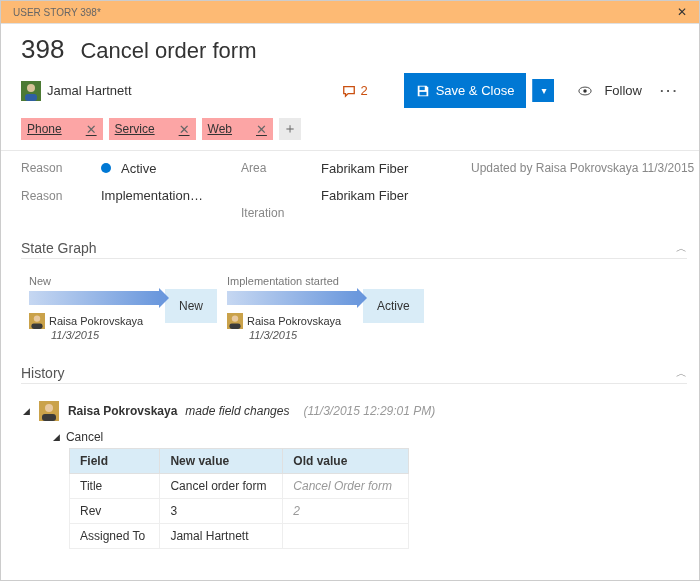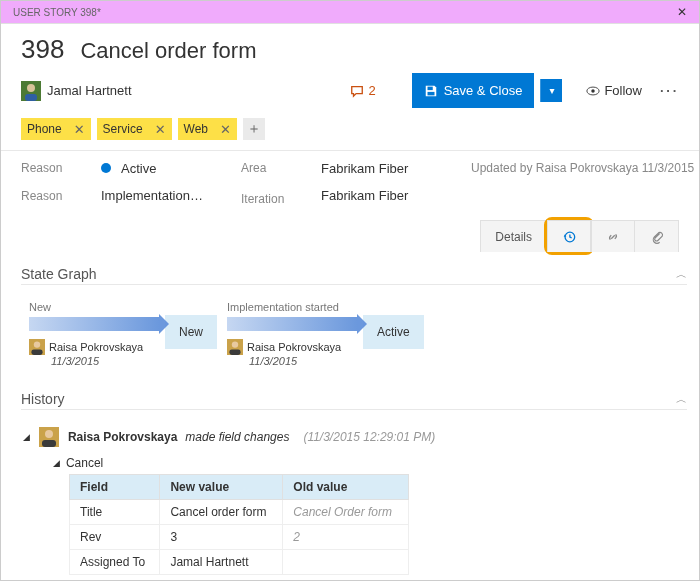--- a/index.html
+++ b/index.html
@@ -14,21 +14,21 @@
     position: relative;
   }
   .window {
     border: 1px solid #ccc;
     width: 700px;
     height: 581px;
     display: flex;
     flex-direction: column;
   }
   .hdr {
-    background: #f0abfc;
+    background: #fdba74;
     border-bottom: 1px solid #e0e0e0;
     font-size: 10px;
     color: #666;
     padding: 4px 12px;
     display: flex;
     justify-content: space-between;
     align-items: center;
   }
   .close-x { font-size: 12px; cursor: pointer; color: #333; }
   .title-row {
@@ -55,30 +55,30 @@
   .discuss { color: #ca5010; display: inline-flex; align-items: center; gap: 4px; margin-right: 30px; font-size: 13px;}
   .btn-save {
     background: #0078d4; color: #fff; border: none;
     padding: 10px 12px; font-size: 13px; cursor: pointer;
     display: inline-flex; align-items: center; gap: 6px;
   }
   .btn-dd {
     background: #0078d4; color: #fff; border: none; border-left: 1px solid #3a96dd;
     padding: 6px 8px; font-size: 10px; cursor: pointer;
   }
-  .follow { display: inline-flex; align-items: center; gap: 4px; margin-left: 18px; font-size: 13px; color: #333; cursor: pointer;}
+  .follow { display: inline-flex; align-items: center; gap: 12px; margin-left: 18px; font-size: 13px; color: #333; cursor: pointer;}
   .kebab { margin-left: 12px; color: #555; letter-spacing: 2px; cursor: pointer; font-weight: bold;}
   .tags-row {
     padding: 0 20px 10px 20px;
     display: flex; gap: 6px;
   }
   .tag {
-    background: #fde047; color: #333;
+    background: #fca5a5; color: #333;
     padding: 3px 6px; font-size: 12px;
-    display: inline-flex; align-items: center; gap: 12px;
+    display: inline-flex; align-items: center; gap: 24px; text-decoration: underline;
   }
   .tag .x { color: #666; font-size: 13px; cursor: pointer; }
   .tag-add {
     background: #eaeaea; width: 22px; height: 22px;
     display: inline-flex; align-items: center; justify-content: center;
     color: #666; font-size: 14px; cursor: pointer;
   }
   .divider { border-top: 1px solid #e8e8e8; }
   .fields-row {
     padding: 10px 20px 6px 20px;
@@ -257,53 +257,31 @@
     <div class="fcol" style="width:70px;">
       <div class="flabel">Reason</div>
       <div class="flabel" style="margin-top:14px;">Reason</div>
     </div>
     <div class="fcol" style="width:130px;">
       <div class="fval"><span class="state-dot"></span><span>Active</span></div>
       <div class="fval" style="margin-top:12px;">Implementation…</div>
     </div>
     <div class="fcol" style="width:70px;">
       <div class="flabel">Area</div>
-      <div class="flabel" style="margin-top:17px;">Iteration</div>
+      <div class="flabel" style="margin-top:31px;">Iteration</div>
     </div>
     <div class="fcol" style="width:140px;">
       <div class="fval">Fabrikam Fiber</div>
       <div class="fval" style="margin-top:12px;">Fabrikam Fiber</div>
     </div>
     <div class="fcol" style="flex:1; text-align:center;">
       <div class="updated">Updated by Raisa Pokrovskaya 11/3/2015</div>
     </div>
   </div>
 
-  <div class="tabbar">
-    <span class="tab">Details</span>
-    <span class="highlight-ring">
-      <span class="tab sel">
-        <svg class="icon" viewBox="0 0 16 16">
-            <circle cx="9" cy="8" r="5.5" fill="none" stroke="#0078d4" stroke-width="1.5"></circle>
-            <path d="M9 5v3l2 1" fill="none" stroke="#0078d4" stroke-width="1.5"></path>
-            <path d="M3 5l-1 3 3-1z" fill="#0078d4"></path>
-          </svg>
-      </span>
-    </span>
-    <span class="tab">
-      <svg class="icon" viewBox="0 0 16 16">
-          <path d="M6 10l4-4M5 11a3 3 0 0 1 0-4l1-1M11 5a3 3 0 0 1 0 4l-1 1" fill="none" stroke="#888" stroke-width="1.5"></path>
-        </svg>
-    </span>
-    <span class="tab">
-      <svg class="icon" viewBox="0 0 16 16">
-          <path d="M11 4l-5 5a2 2 0 0 0 3 3l5-5a3 3 0 0 0-4-4l-5 5a4 4 0 0 0 6 6" fill="none" stroke="#888" stroke-width="1.3"></path>
-        </svg>
-    </span>
-  </div>
 
   <div class="content">
 
     <div class="section-hdr">
       <span>State Graph</span>
       <span class="chev">︿</span>
     </div>
 
     <div class="state-graph">
       <div class="sg-col" style="margin-left:8px;">

